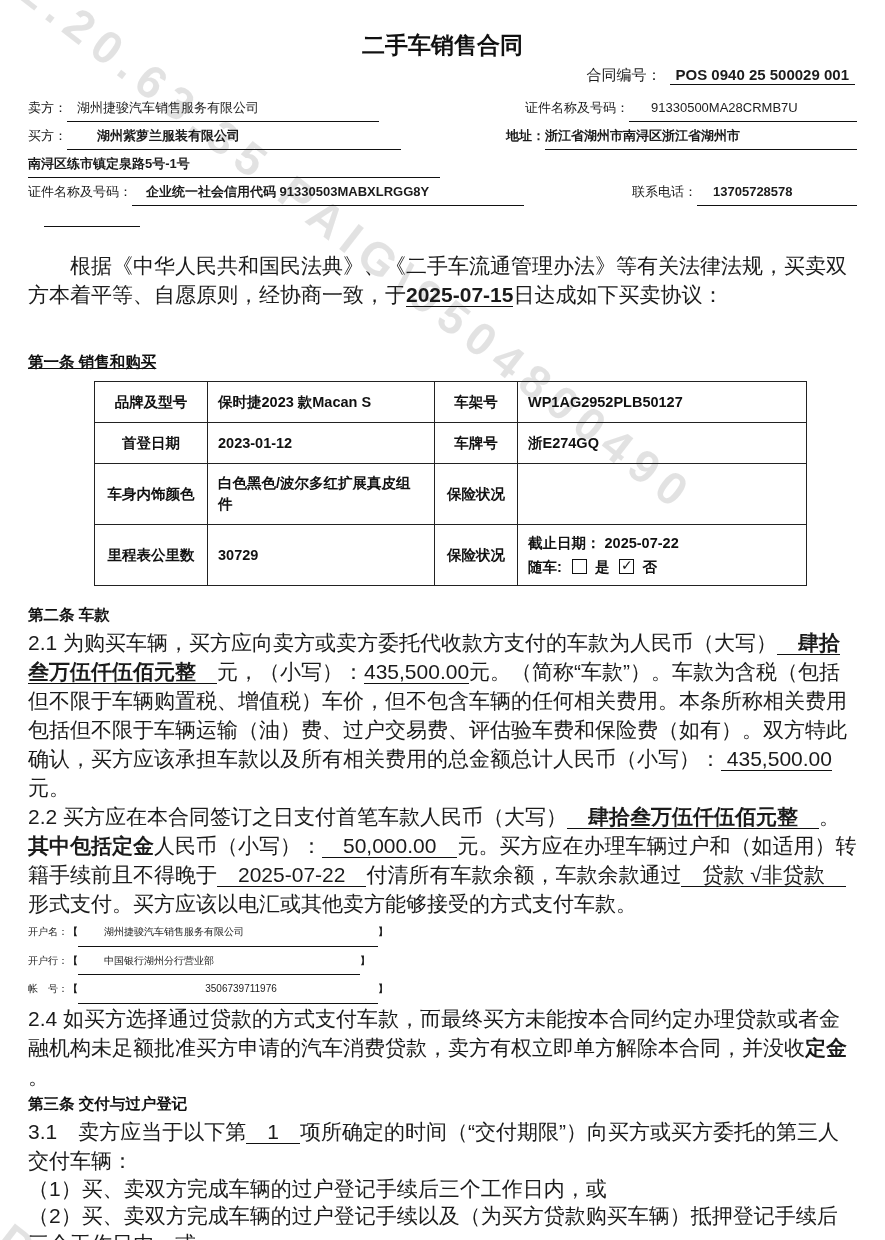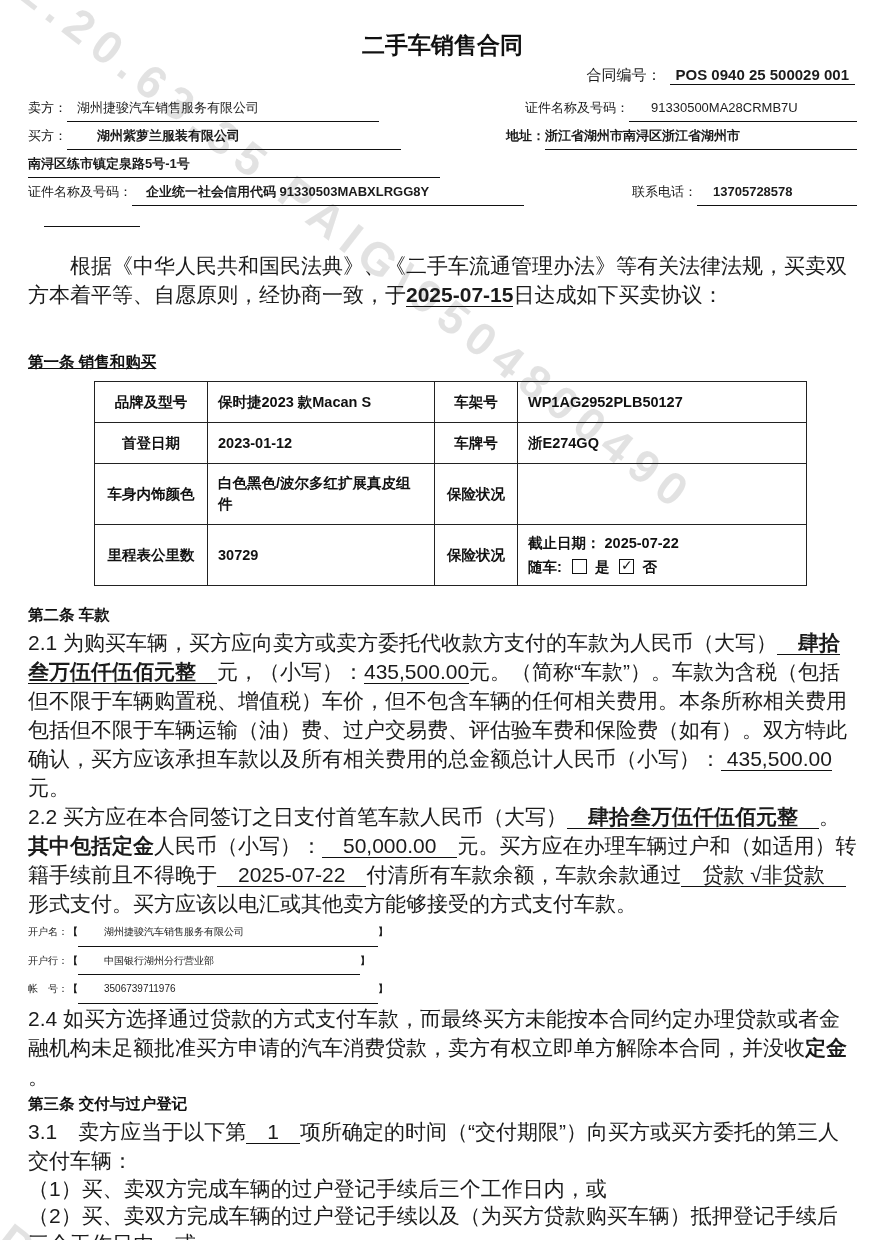--- a/index.html
+++ b/index.html
@@ -72,21 +72,21 @@
     vertical-align:-2px;margin:0 4px 0 6px;text-align:center;position:relative;
     font-weight:bold;background:#fff;
   }
   .ck{position:absolute;left:0;top:-4px;width:13px;font-size:14px;line-height:18px;}
   
   .acct{display:flex;align-items:baseline;font-size:10px;line-height:27.5px;}
   .acct .bracket{font-weight:bold;}
   .acct-val{display:inline-block;box-sizing:border-box;padding-left:26px;}
   .w-name{width:300px;}
   .w-bank{width:282px;}
-  .w-acct{width:300px;}
+  .w-acct{width:300px;text-align:center;}
   .items p{line-height:27.5px;}
 </style>
 </head>
 <body>
 
 <div class="page">
   <div class="wm wm-top">2.20.63.35  PAIG\9504800490</div>
   <div class="wm wm-bottom">2.20.63.35  PAIG\9504800490</div>
 
   <div class="content">

